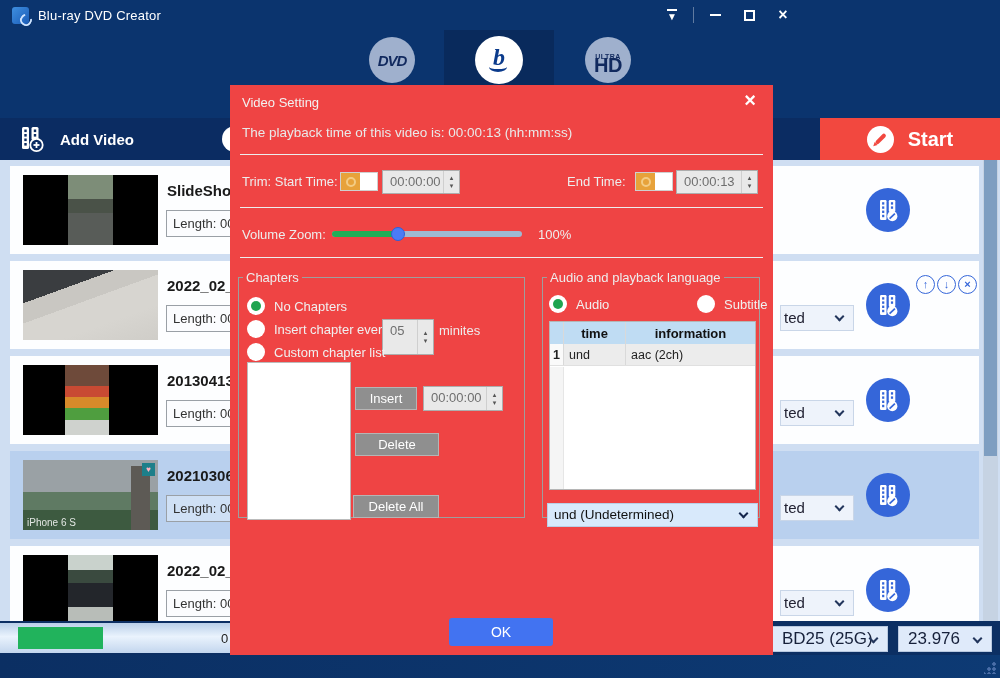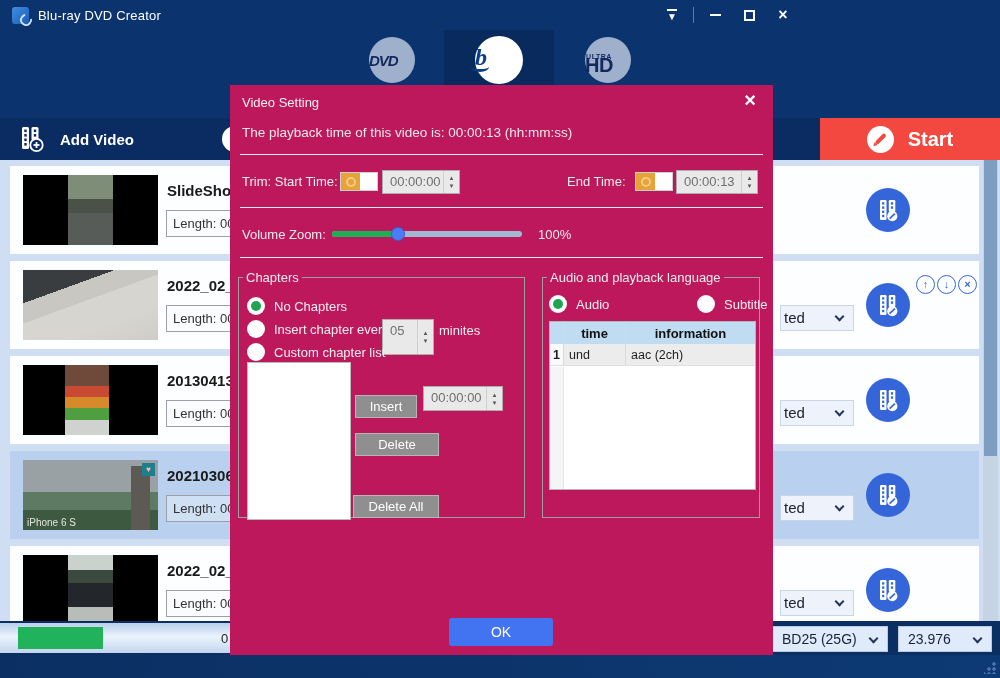--- a/index.html
+++ b/index.html
@@ -18,21 +18,21 @@
   .menu-glyph { display:inline-block; font-size:10px; line-height:8px; border-top:2px solid #fff; padding-top:2px; }
   .min-glyph { display:inline-block; width:11px; height:2px; background:#fff; }
   .max-glyph { display:inline-block; width:11px; height:11px; border:2px solid #fff; }
   .close-glyph { font-size:16px; font-weight:bold; line-height:16px; }
   .win-sep { width:1px; height:16px; background:rgba(255,255,255,.35); margin:0 4px; }
 
   
   .tabstrip { position:absolute; left:0; top:30px; width:1000px; height:88px; }
   .tab { position:absolute; top:0; height:60px; width:110px; display:flex; align-items:center; justify-content:center; }
   .tab.dvd { left:337px; } .tab.bluray { left:444px; background:#092a5c; } .tab.uhd { left:553px; }
-  .disc { border-radius:50%; display:flex; align-items:center; }
+  .disc { border-radius:50%; display:flex; align-items:center; justify-content:center; }
   .disc.gray { width:46px; height:46px; background:#9fb0cd; color:#11295e; }
   .dvd-txt { font-size:15px; font-weight:bold; font-style:italic; letter-spacing:-1px; }
   .disc.white { width:48px; height:48px; background:#fff; color:#0b3b8c; position:relative; }
   .bd-mark { font-size:24px; font-weight:bold; font-style:italic; font-family:"Liberation Serif", serif; position:relative; top:-3px;}
   .bd-mark::after { content:""; position:absolute; left:-4px; bottom:-1px; width:18px; height:7px;
     border-bottom:3px solid #0b3b8c; border-radius:50%; }
   .uhd-box { text-align:center; line-height:9px; color:#11295e; }
   .uhd-top { font-size:7px; font-weight:bold; letter-spacing:.5px; }
   .uhd-bot { font-size:20px; font-weight:bold; letter-spacing:-.5px; }
 
@@ -80,39 +80,39 @@
   
   .scrollbar { position:absolute; left:983px; top:0; width:15px; height:461px; background:#c6d3e3; }
   .scroll-thumb { position:absolute; left:1px; top:0; width:13px; height:296px; background:#7e9ec1; }
 
   
   .footer { position:absolute; left:0; top:621px; width:1000px; height:34px; background:#0c2f63; }
   .progress { position:absolute; left:0; top:2px; width:690px; height:30px;
     background:linear-gradient(#b9cfe9,#eaf3fd 45%,#c3d6ee); }
   .prog-green { position:absolute; left:18px; top:4px; width:85px; height:22px; background:#21b35c; }
   .prog-text { position:absolute; left:221px; top:8px; font-size:13px; color:#222; }
-  .fdrop { position:absolute; top:5px; height:26px; background:#dfeafa; border:1px solid #b9c9e0; font-size:14px;
+  .fdrop { position:absolute; top:5px; height:26px; background:#dfeafa; border:1px solid #b9c9e0; font-size:17px;
     color:#16203a; line-height:24px; padding-left:9px; }
   .fdrop.d1 { left:772px; width:116px; }
   .fdrop.d2 { left:898px; width:94px; }
   .fdrop .chev { position:absolute; right:10px; top:8px; }
 
   .bottom-strip { position:absolute; left:0; top:655px; width:1000px; height:23px;
     background:linear-gradient(90deg,#0b2f63,#0d3a74); }
   .grip { position:absolute; right:4px; bottom:4px; width:12px; height:12px;
     background:
       radial-gradient(circle at 10px 2px, #4a6ea8 1.5px, transparent 2px),
       radial-gradient(circle at 10px 7px, #4a6ea8 1.5px, transparent 2px),
       radial-gradient(circle at 5px 7px, #4a6ea8 1.5px, transparent 2px),
       radial-gradient(circle at 10px 12px,#4a6ea8 1.5px, transparent 2px),
       radial-gradient(circle at 5px 12px, #4a6ea8 1.5px, transparent 2px),
       radial-gradient(circle at 0px 12px, #4a6ea8 1.5px, transparent 2px); }
 
   
-  .modal { position:absolute; left:230px; top:85px; width:543px; height:570px; background:#be185d; z-index:10; color:#eee; }
+  .modal { position:absolute; left:230px; top:85px; width:543px; height:570px; background:#ef4444; z-index:10; color:#eee; }
   .m-title { position:absolute; left:12px; top:10px; font-size:13px; color:#f2f2f2; }
   .m-close { position:absolute; right:10px; top:4px; font-size:20px; font-weight:bold; color:#fff; width:26px; text-align:center; }
   .m-playback { position:absolute; left:12px; top:40px; font-size:13.5px; color:#e9e9e9; }
   .m-hr { position:absolute; left:10px; width:523px; border-bottom:1px solid #ededed; }
   .hr1{top:69px;} .hr2{top:122px;} .hr3{top:172px;}
   .m-label { position:absolute; font-size:13px; color:#ededed; }
 
   .toggle { position:absolute; width:38px; height:19px; background:#fff; border:1px solid #cfcfcf; }
   .toggle::before { content:""; position:absolute; left:0; top:0; width:19px; height:17px; background:#e7a23a; }
   .toggle::after { content:""; position:absolute; left:4.5px; top:3.5px; width:6px; height:6px; border:2.5px solid #f3cc84; border-radius:50%; }
@@ -130,21 +130,21 @@
   .fs-chapters { left:8px; top:185px; width:287px; height:248px; }
   .fs-audio { left:312px; top:185px; width:218px; height:248px; }
 
   .radio-row { position:absolute; display:flex; align-items:center; gap:9px; }
   .radio { width:18px; height:18px; border-radius:50%; background:#fff; position:relative; flex:none; }
   .radio.on::after { content:""; position:absolute; left:4px; top:4px; width:10px; height:10px; border-radius:50%; background:#1ea44f; }
   .radio-label { font-size:13px; color:#f0f0f0; white-space:nowrap; }
 
   .chapter-list { position:absolute; left:8px; top:77px; width:104px; height:158px; background:#fff; border:1px solid #bbb; }
   .gray-btn { position:absolute; background:#8f8f8f; border:1px solid #b5b5b5; color:#fff; font-size:13px; text-align:center; }
-  .btn-insert { left:116px; top:102px; width:62px; height:23px; line-height:21px;margin-top:8px; }
+  .btn-insert { left:116px; top:102px; width:62px; height:23px; line-height:21px; }
   .btn-delete { left:116px; top:148px; width:84px; height:23px; line-height:21px; }
   .btn-delete-all { left:114px; top:210px; width:86px; height:23px; line-height:21px; }
 
   .audio-table { position:absolute; left:6px; top:36px; width:207px; height:169px; background:#fff; border:1px solid #b5b5b5; font-size:12.5px; color:#222; }
   .at-header { display:flex; height:22px; background:#bfdcf3; font-weight:bold; color:#111; font-size:13px; }
   .at-c0 { width:14px; flex:none; background:#f2f2f2; border-right:1px solid #d9d9d9; }
   .at-c1 { width:62px; flex:none; border-right:1px solid #d9d9d9; display:flex; align-items:center; }
   .at-c2 { flex:1; display:flex; align-items:center; }
   .at-header .at-c1, .at-header .at-c2 { justify-content:center; }
   .at-header .at-c0 { background:#bfdcf3; }
@@ -465,16 +465,20 @@
         <div class="at-c1">time</div>
         <div class="at-c2">information</div>
       </div>
       <div class="at-row">
         <div class="at-c0">1</div>
         <div class="at-c1">und</div>
         <div class="at-c2">aac (2ch)</div>
       </div>
       <div class="at-bodyfill"></div>
     </div>
+    <div class="lang-select">
+      <span>und (Undetermined)</span>
+      <span class="chev"></span>
+    </div>
   </fieldset>
 
   <div class="ok-btn">OK</div>
 </div>
 
 </body></html>

